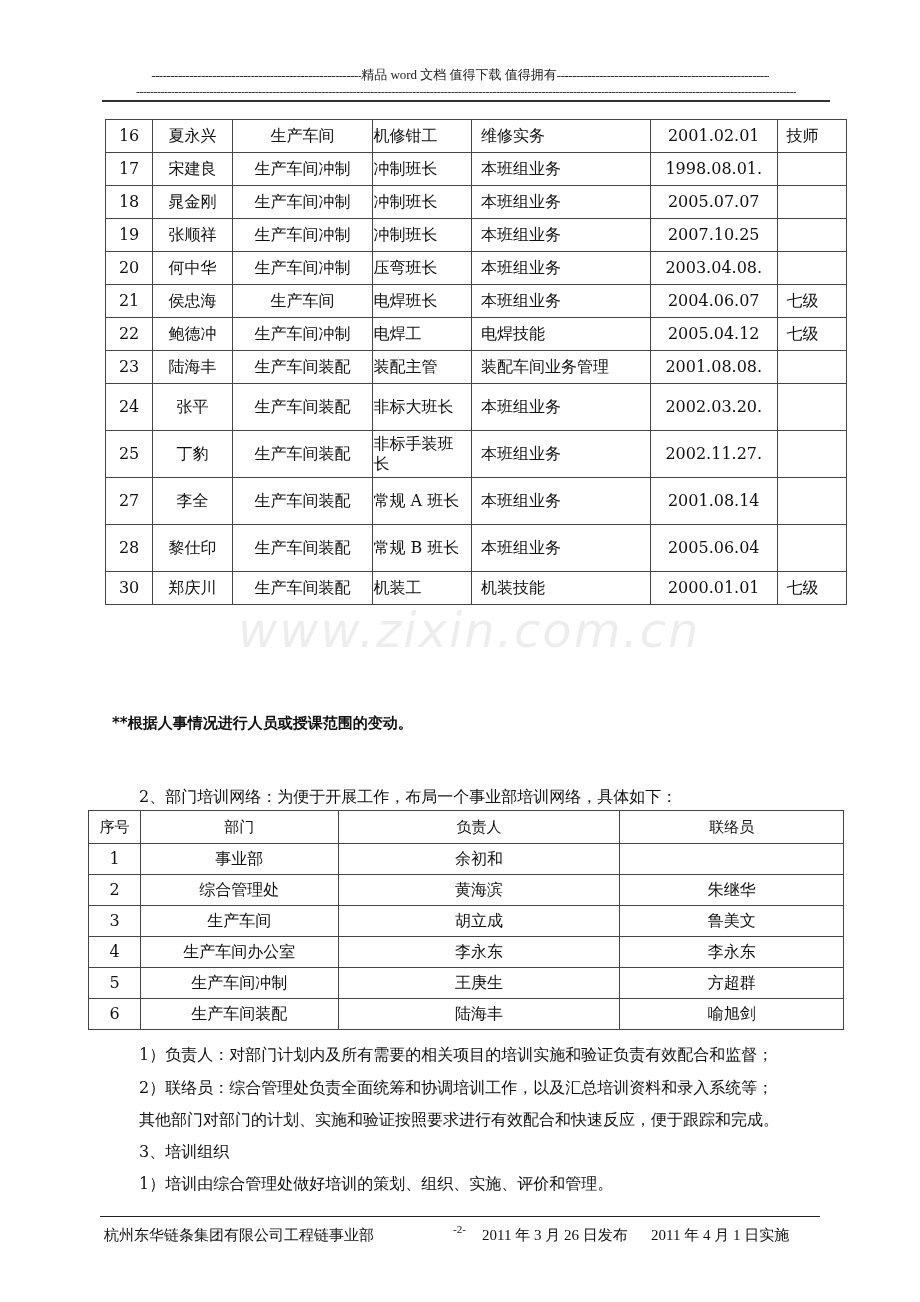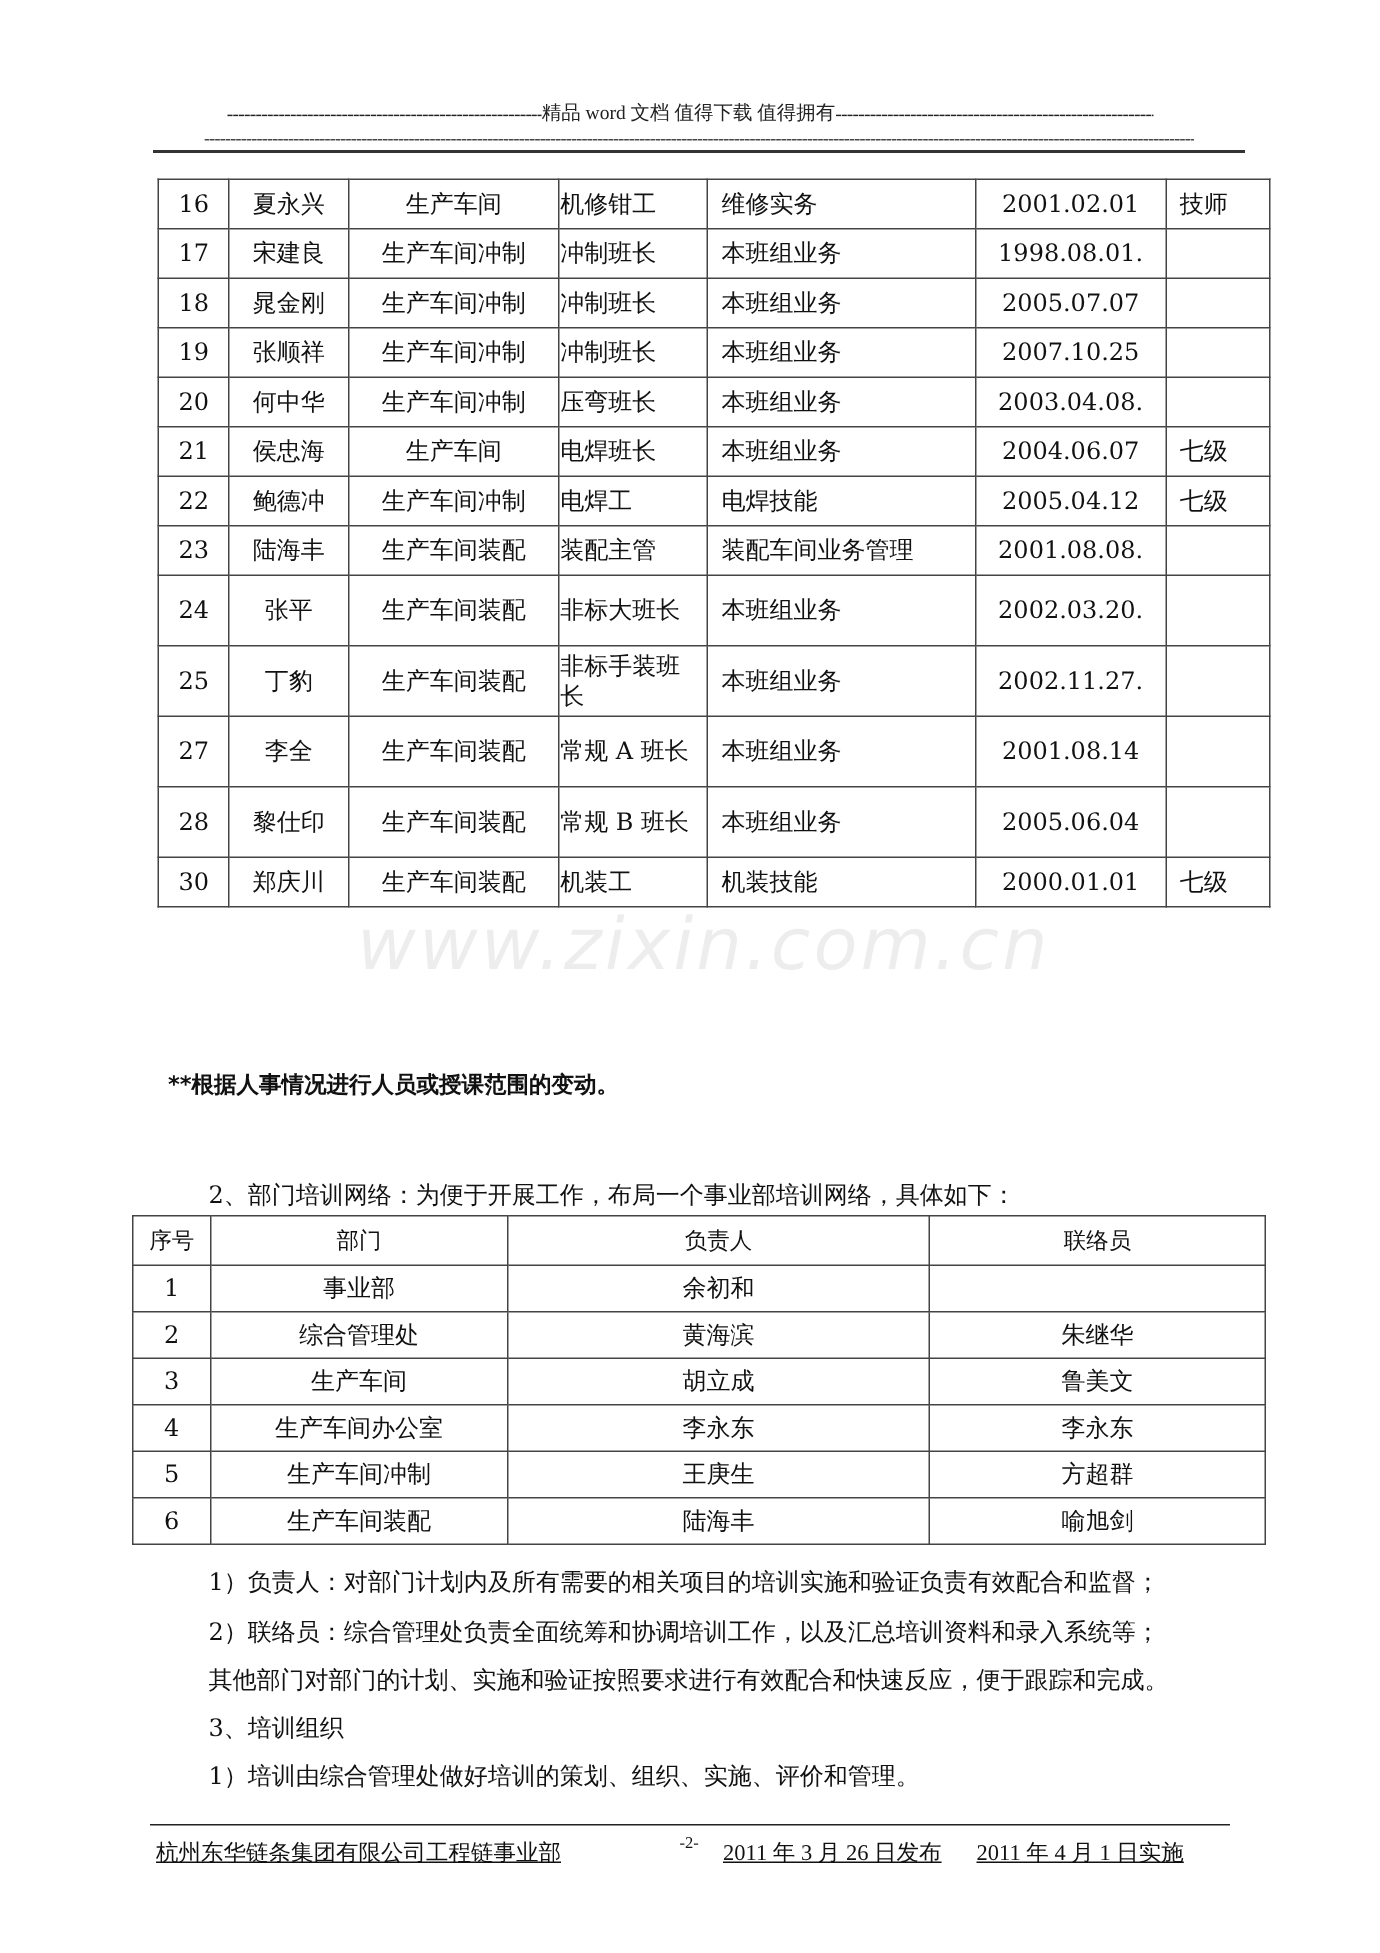--- a/index.html
+++ b/index.html
@@ -19,21 +19,21 @@
   #t1 tr.tall td { height:46px; }
   .c { text-align:center; }
   .lft { text-align:left; padding-left:9px; }
   .wrap { text-align:left; padding-left:0; padding-right:4px; }
   .note { position:absolute; top:714px; left:112px; font-family:"DejaVu Sans","Liberation Sans",sans-serif;
     font-weight:bold; font-size:15px; }
   .para { position:absolute; left:103px; font-size:16px; white-space:nowrap;margin-left:36px; }
   #t2 { left:88px; top:810px; width:756px; }
   #t2 th { height:32px; font-family:"DejaVu Sans","Liberation Sans",sans-serif; font-size:15px; }
   #t2 td { height:30px; }
-  .footer { position:absolute; top:1226px; font-family:"Liberation Serif",serif; font-size:15px; white-space:nowrap;text-decoration:underline; }
+  .footer { position:absolute; top:1226px; font-family:"Liberation Serif",serif; font-size:15px; white-space:nowrap; }
   .pg { position:absolute; top:1223px; left:453px; font-size:11px; font-family:"Liberation Serif",serif; }
   .wm { position:absolute; top:602px; left:238px; font-family:"DejaVu Sans",sans-serif; font-size:48px;
     color:rgba(0,0,0,0.07); letter-spacing:2px; pointer-events:none;font-style:italic; }
 </style>
 </head>
 <body>
 
 <div class="hdr1"><span class="l">----------------------------------------------------------</span><span>精品 word 文档  值得下载  值得拥有</span><span class="r">----------------------------------------------------------------------------------------------</span></div>
 <div class="hdr2">---------------------------------------------------------------------------------------------------------------------------------------------------------------------------------------------------</div>
 <div class="hrule" style="top:100px"></div>

